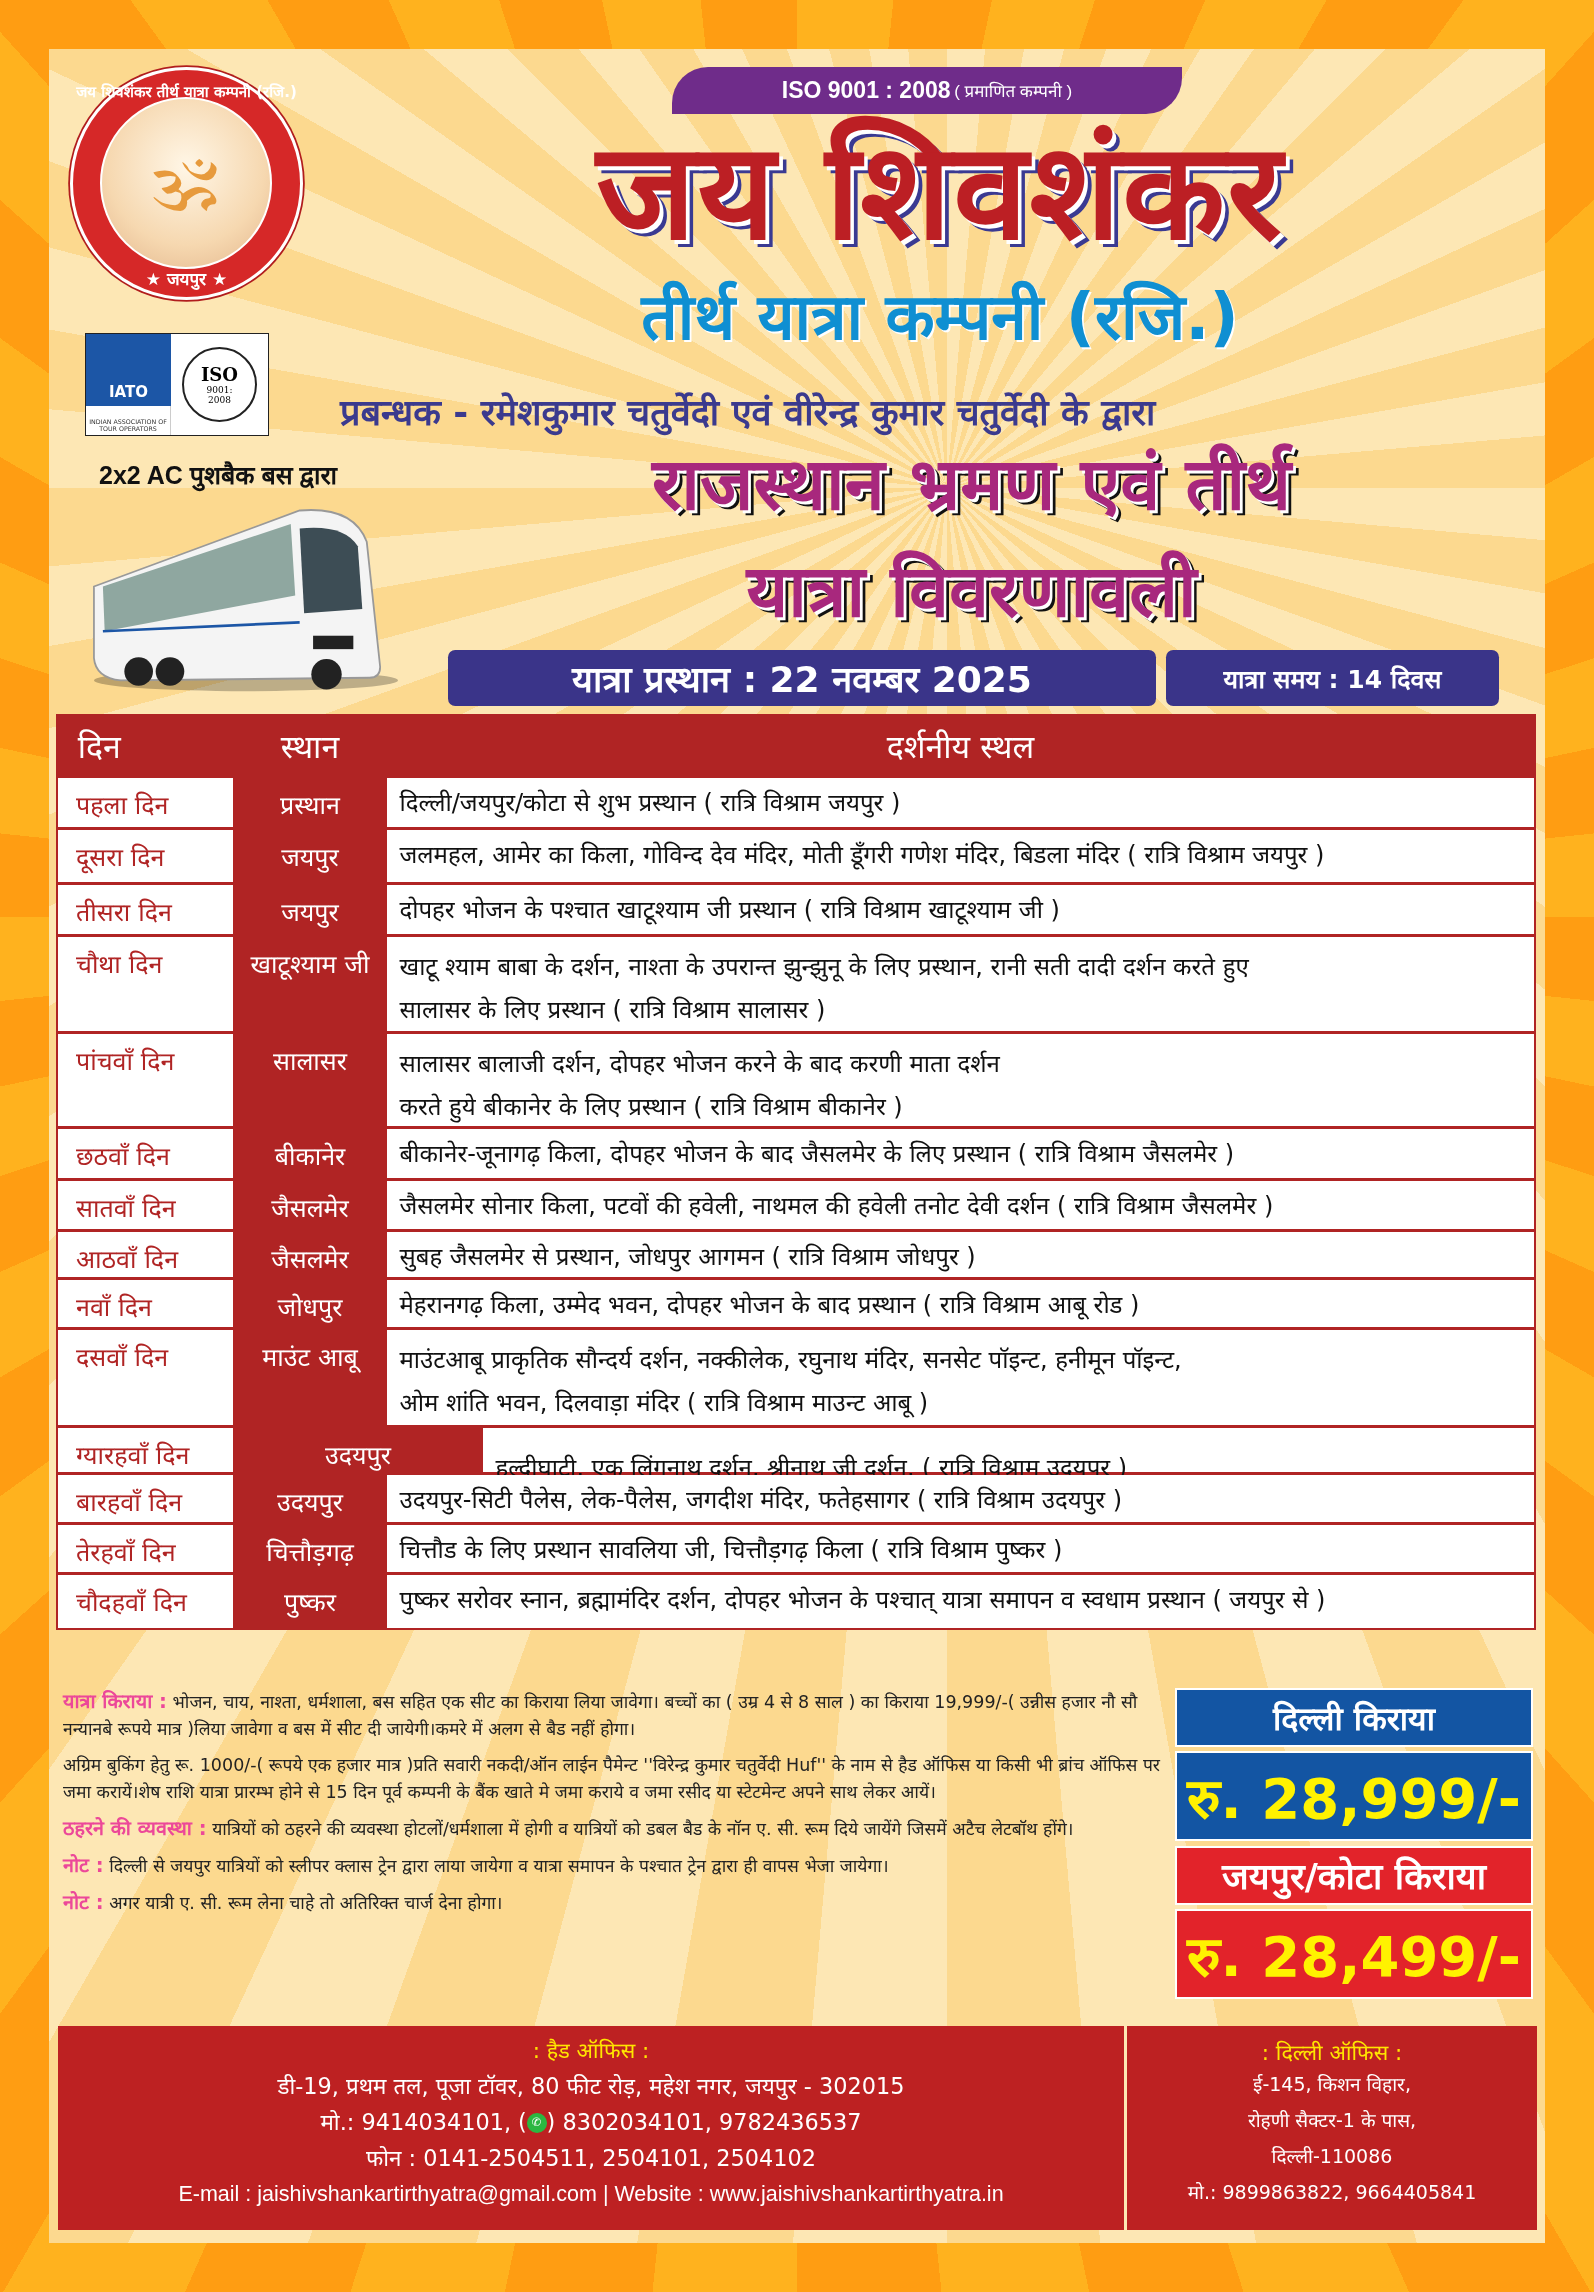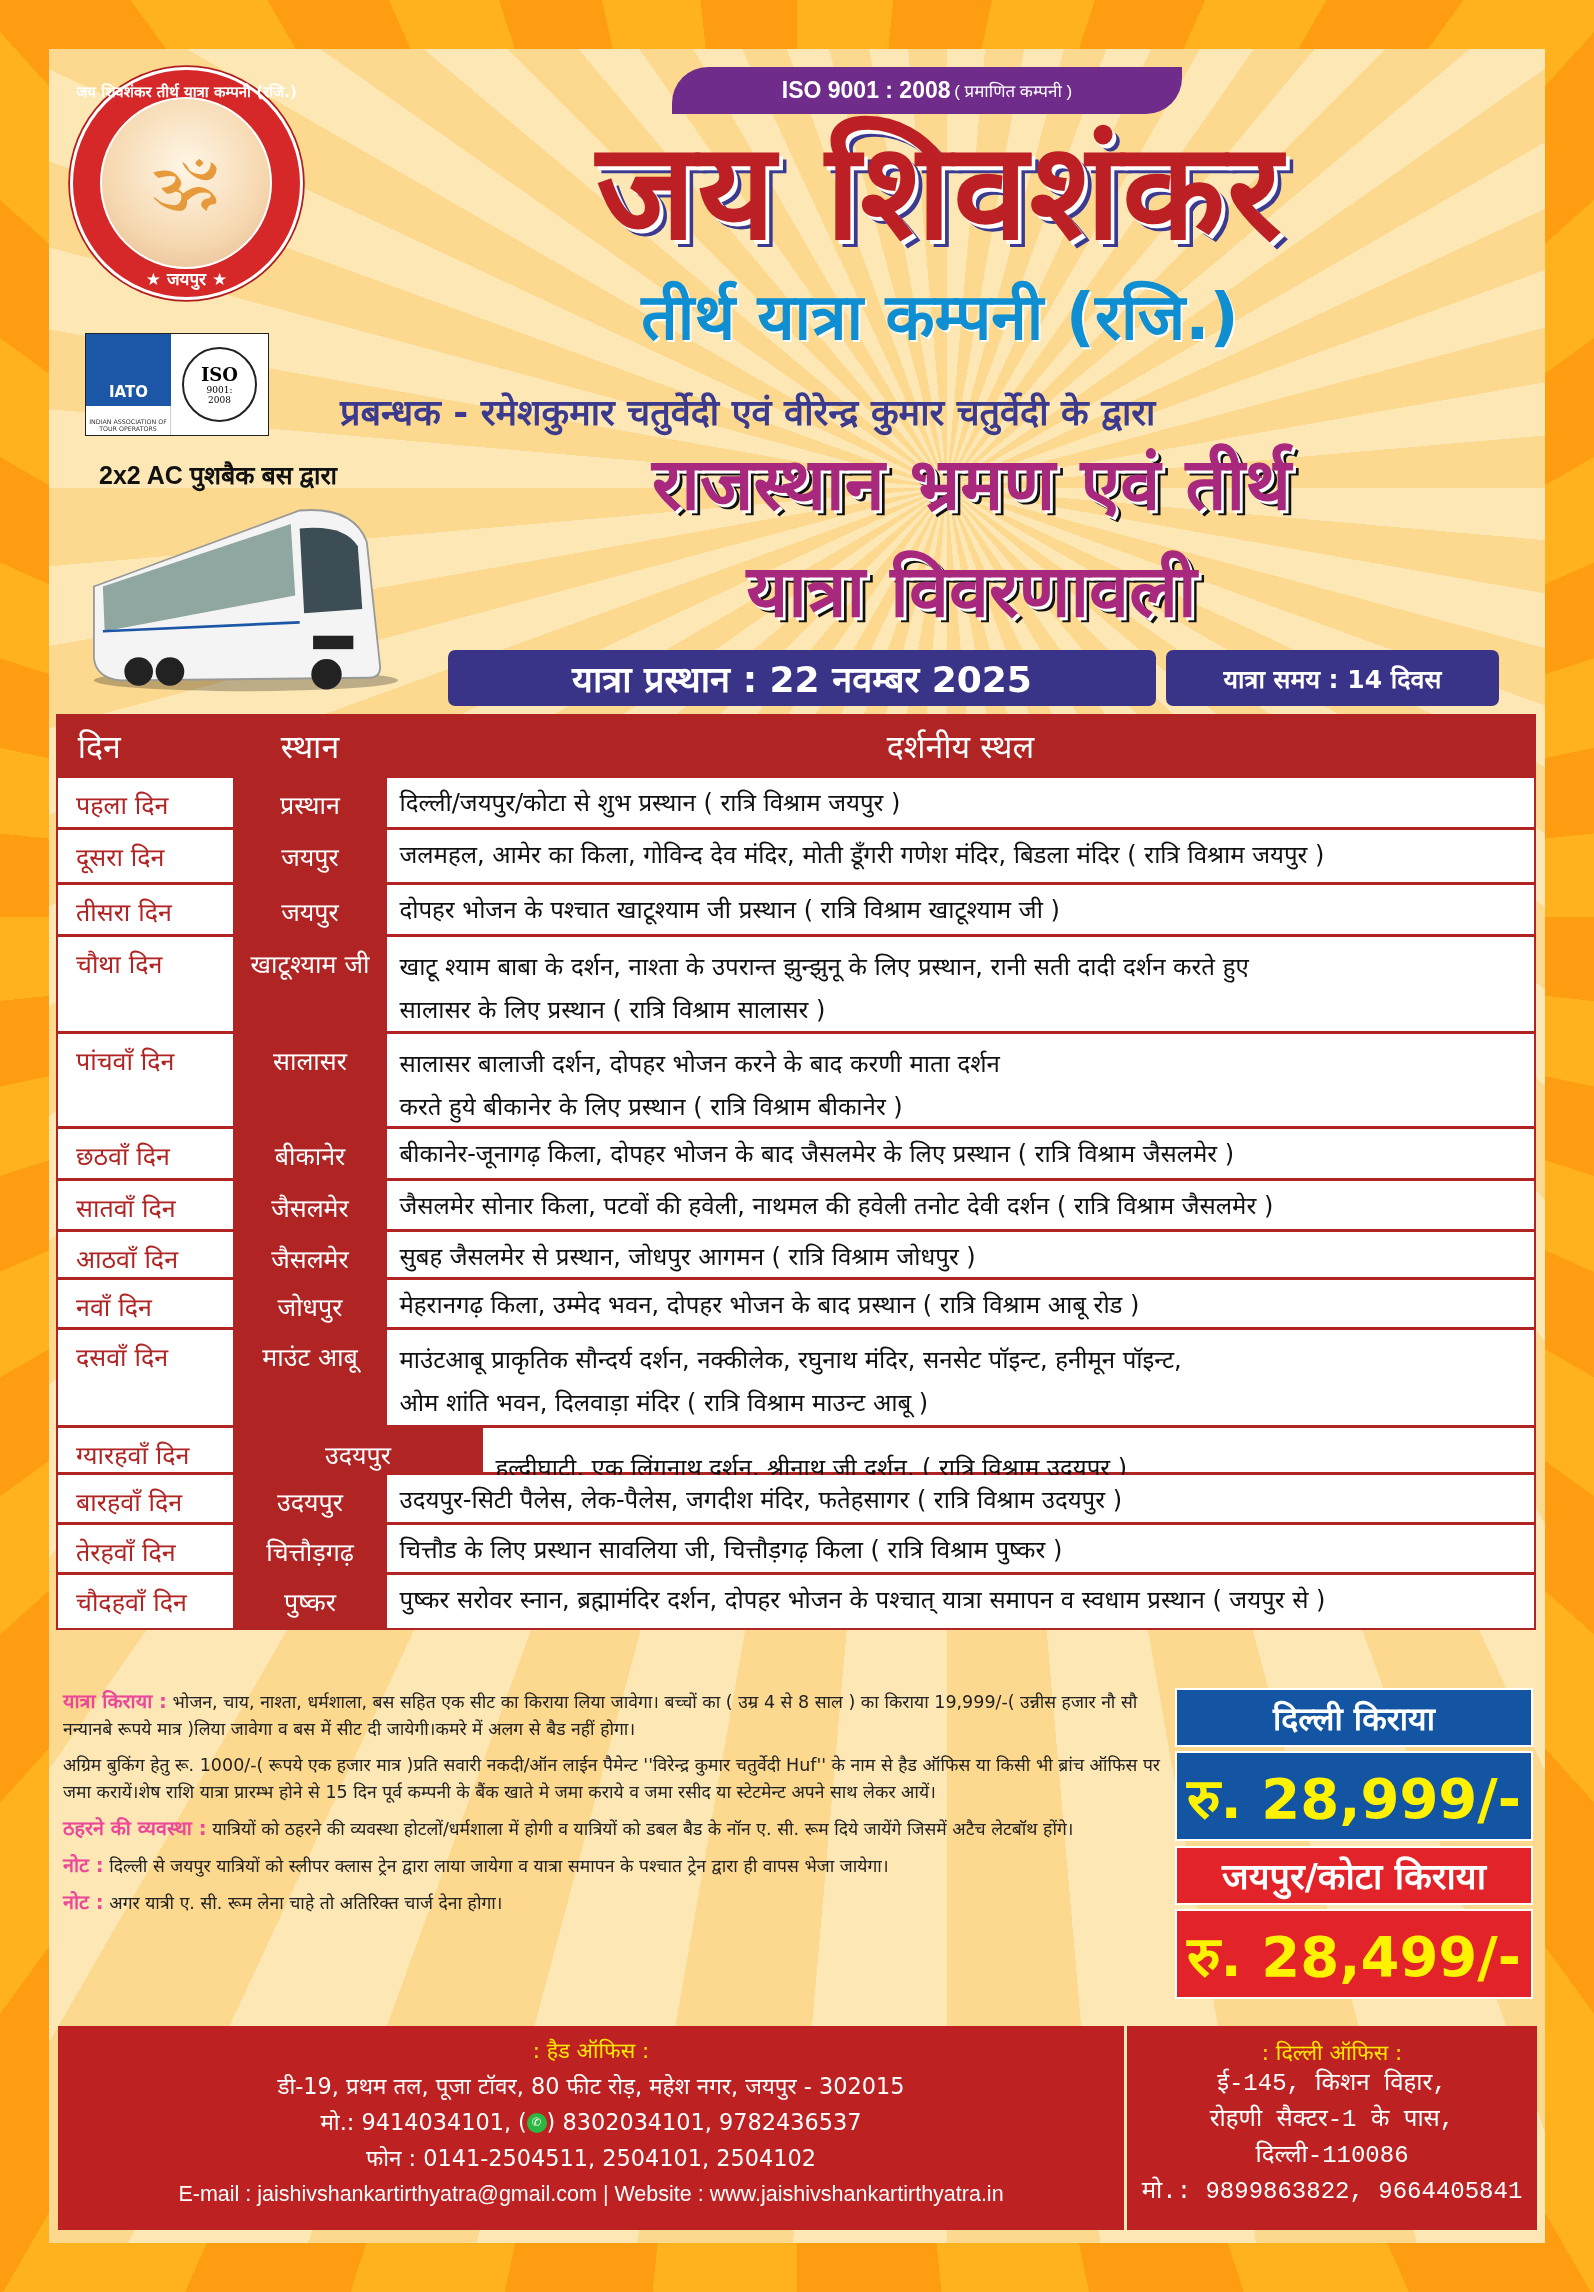--- a/index.html
+++ b/index.html
@@ -72,21 +72,21 @@
   .fare .h2 { background: #e2232a; height: 59px; font-size: 36px; display: flex; align-items: center; justify-content: center; margin-top: 5.4px; }
   .fare .p2 { background: #e2232a; height: 90px; font-size: 56px; color: #fff200; display: flex; align-items: center; justify-content: center; margin-top: 3.6px; }
 
   .ho { position: absolute; left: 58px; top: 2026px; width: 1066px; height: 204px; background: #bd2122; color: #fff; text-align: center; padding-top: 9px; }
   .ho .t { color: #ffe600; font-size: 21.5px; margin-bottom: 3.6px; }
   .ho .l { font-size: 22.4px; line-height: 36px; }
   .ho .mail { font-size: 21.5px; font-family: "Liberation Sans", sans-serif; line-height: 36px; }
   .wa { display: inline-block; width: 19.7px; height: 19.7px; border-radius: 50%; background: #2bb741; color: #fff; font-size: 11.6px; line-height: 19.7px; vertical-align: middle; }
   .do { position: absolute; left: 1127px; top: 2026px; width: 410px; height: 204px; background: #bd2122; color: #fff; text-align: center; padding-top: 10.7px; }
   .do .t { color: #ffe600; font-size: 21.5px; }
-  .do .l { font-size: 24px; line-height: 36px; font-family: Liberation Mono, monospace; }
+  .do .l { font-size: 19px; line-height: 36px; }
 </style>
 </head>
 <body>
 
 <div class="panel"></div>
 
 <div class="logo-circle">
   <div class="logo-arc-text">जय शिवशंकर तीर्थ यात्रा कम्पनी (रजि.)</div>
   <div class="logo-inner">
     <span class="deity">🕉</span>

